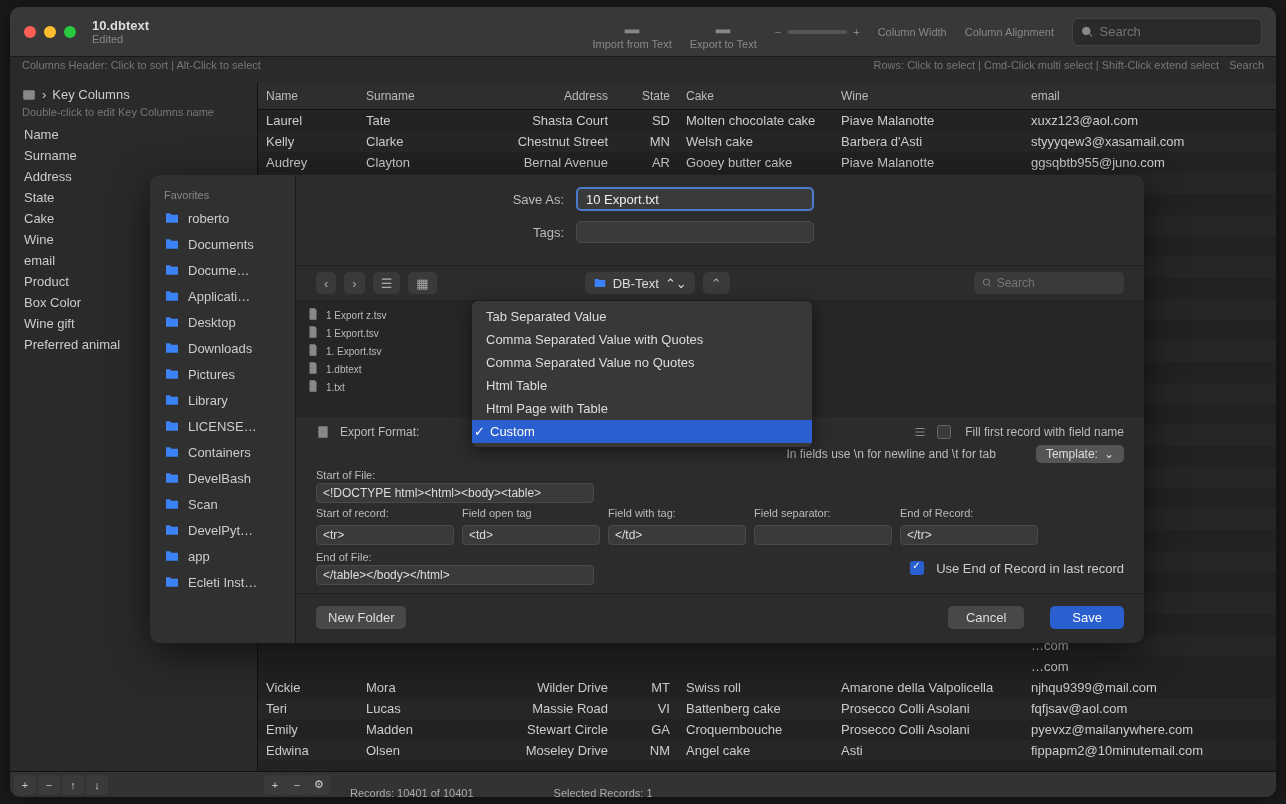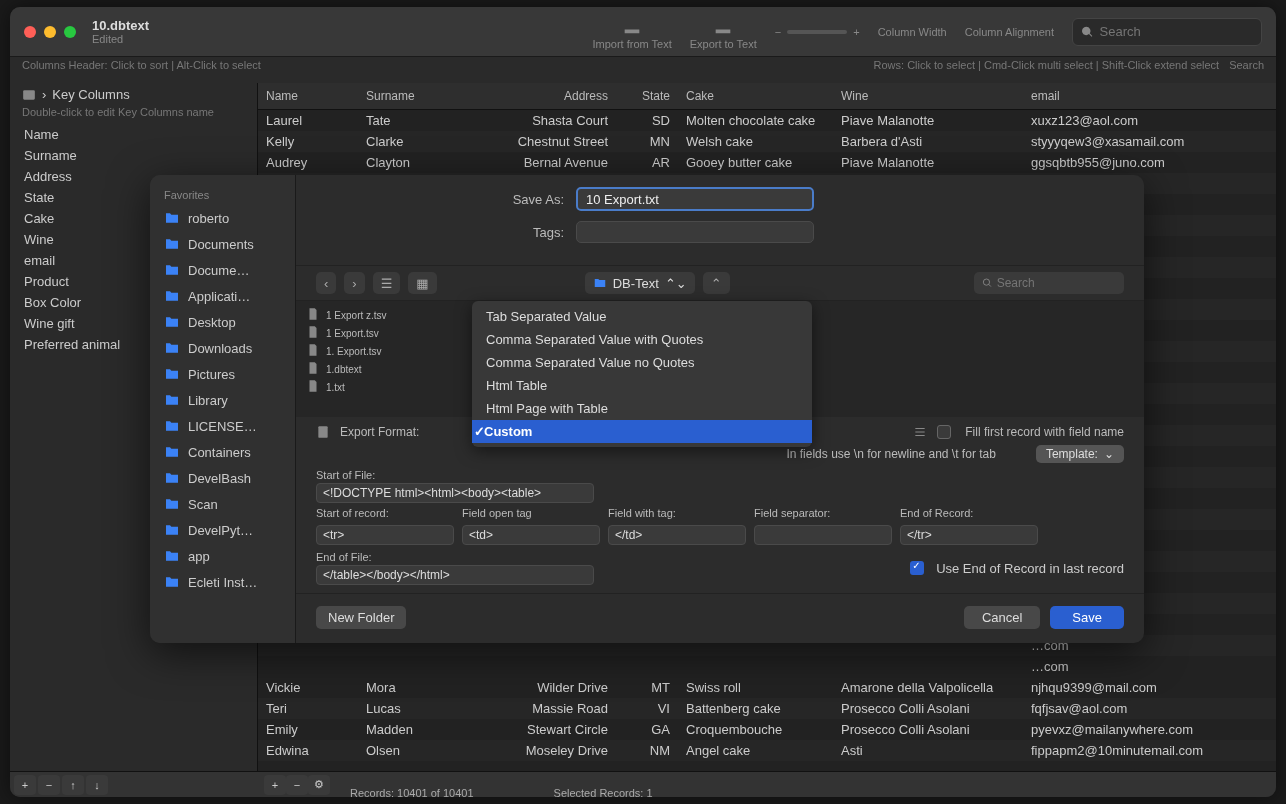--- a/index.html
+++ b/index.html
@@ -81,21 +81,21 @@
 
 .file-browser { flex: 0 0 116px; background: #262626; display: flex; position: relative; }
 .file-col { width: 190px; border-right: 1px solid #333; padding: 4px 0; overflow: hidden; }
 .file-item { display: flex; align-items: flex-end; gap: 6px; padding: 2px 10px; color: #bbb; font-size: 10px; }
 .file-item svg { width: 14px; height: 14px; fill: #888; }
 
 .format-dropdown { position: absolute; top: 0; left: 176px; width: 340px; background: #383838; border-radius: 6px; box-shadow: 0 4px 16px rgba(0,0,0,0.5); padding: 4px 0; }
 .fmt-item { padding: 4px 14px; color: #ddd; font-size: 13px; cursor: pointer; }
 .fmt-item.selected { background: #2a5fd0; color: #fff; position: relative; }
 .fmt-item.selected::before { content: "✓"; position: absolute; left: 2px; }
-.fmt-item.selected { padding-left: 12px; font-weight: bold; }
+.fmt-item.selected { padding-left: 18px; }
 
 .export-opts { padding: 8px 20px; background: #2c2c2c; }
 .opt-row { display: flex; align-items: center; gap: 10px; font-size: 12px; color: #bbb; margin-bottom: 6px; }
 .opt-label { color: #bbb; }
 .template-pill { background: #555; border-radius: 5px; padding: 2px 10px; color: #ddd; font-size: 12px; display: flex; align-items: center; gap: 6px; }
 
 .fields-grid { display: grid; grid-template-columns: 138px 138px 138px 138px 138px; gap: 6px 8px; margin-top: 4px; }
 .fld-lbl { font-size: 11px; color: #bbb; }
 .fld-in { height: 20px; background: #3a3a3a; border: 1px solid #4a4a4a; border-radius: 4px; padding: 0 6px; color: #ddd; font-size: 12px; width: 100%; }
 
@@ -104,21 +104,21 @@
 .wide-in { height: 20px; background: #3a3a3a; border: 1px solid #4a4a4a; border-radius: 4px; padding: 0 6px; color: #ddd; font-size: 12px; width: 278px; }
 
 .chk { width: 14px; height: 14px; border-radius: 3px; display: inline-block; vertical-align: middle; margin-right: 4px; }
 .chk.off { background: #3a3a3a; border: 1px solid #666; }
 .chk.on { background: #2a5fd0; position: relative; }
 .chk.on::after { content: "✓"; color: #fff; font-size: 10px; position: absolute; top: -1px; left: 2px; }
 
 .dlg-footer { padding: 12px 20px; display: flex; align-items: flex-end; border-top: 1px solid #222; }
 .newf-btn { background: #484848; border-radius: 5px; padding: 4px 12px; color: #ddd; font-size: 13px; cursor: pointer; }
 .cancel-btn { margin-left: auto; background: #484848; border-radius: 5px; padding: 4px 18px; color: #ddd; font-size: 13px; cursor: pointer; }
-.save-btn { margin-left: 10px; background: #2a5fd0; border-radius: 5px; padding: 4px 22px; color: #fff; font-size: 13px; cursor: pointer; }
+.save-btn { margin-left: 26px; background: #2a5fd0; border-radius: 5px; padding: 4px 22px; color: #fff; font-size: 13px; cursor: pointer; }
 </style>
 </head>
 <body>
 
 <div class="window">
 
   <div class="titlebar">
     <div class="traffic">
       <div class="dot red"></div>
       <div class="dot yellow"></div>

